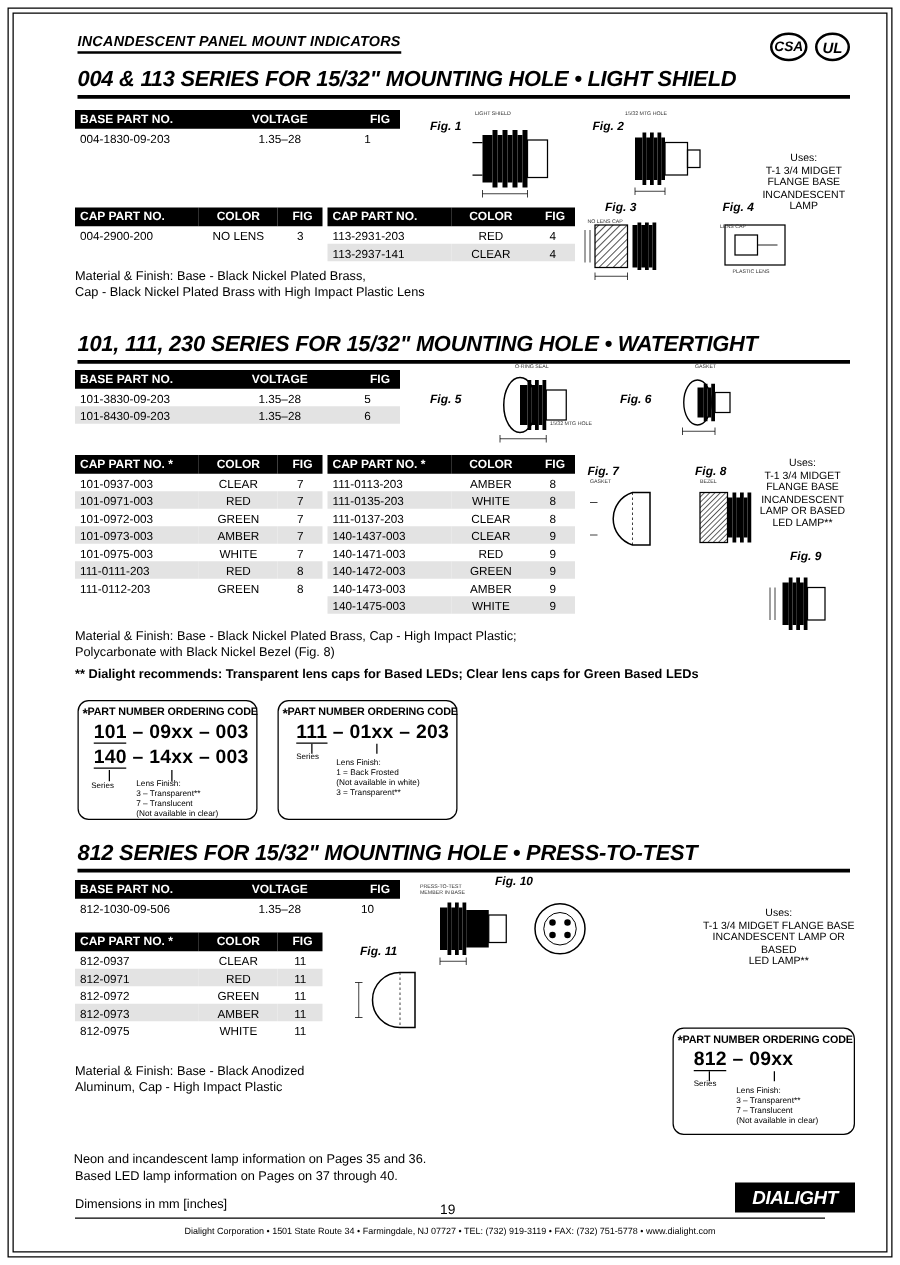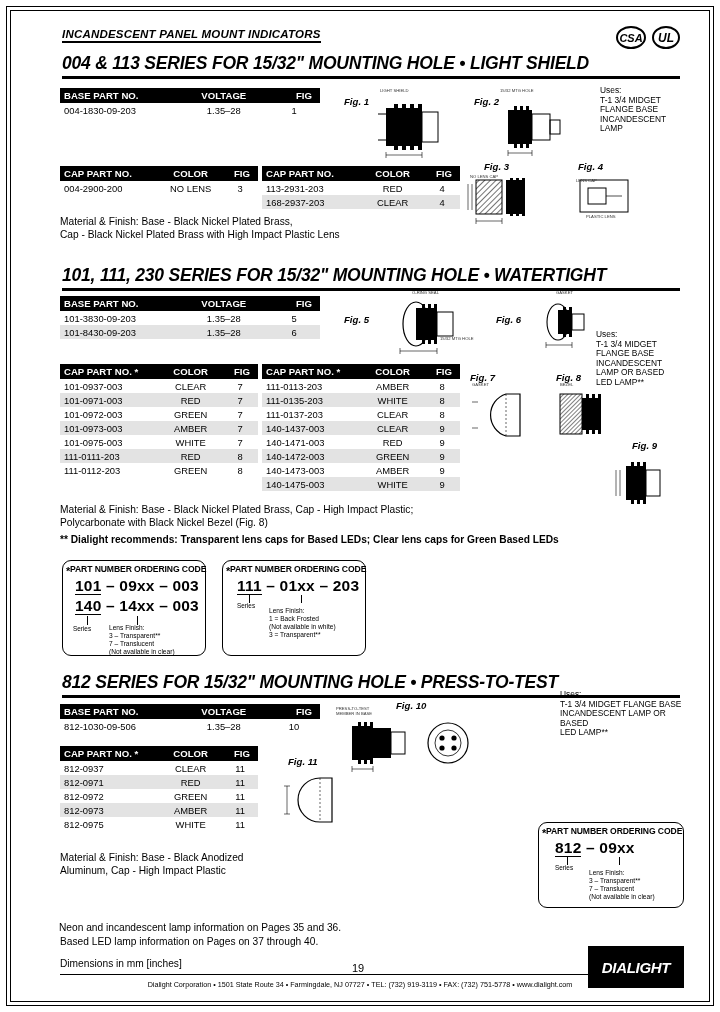--- a/index.html
+++ b/index.html
@@ -115,24 +115,25 @@
     position: absolute;
     font-size: 10.2px;
     line-height: 12.6px;
     white-space: pre-line;
   }
   .copy.bold { font-weight: bold; }
 
   
   .uses {
     position: absolute;
-    text-align: left;
+    text-align: center;
     font-size: 8.4px;
     line-height: 9.6px;
     white-space: pre-line;
+    margin-top: 36px;
   }
 
   
   .ord {
     position: absolute;
     border: 1.5px solid #000;
     border-radius: 9px;
     background: #fff;
     box-sizing: border-box;
   }
@@ -204,21 +205,21 @@
     position: absolute;
     left: 60px; top: 980px;
     width: 600px;
     text-align: center;
     font-size: 7.2px;
     white-space: nowrap;
   }
   .logo {
     position: absolute;
     left: 588px; top: 946px;
-    width: 96px; height: 42px;
+    width: 96px; height: 24px;
     background: #000;
     color: #fff;
     font-size: 15px;
     font-weight: bold;
     font-style: italic;
     display: flex;
     align-items: center;
     justify-content: center;
     letter-spacing: -.3px;
   }
@@ -285,21 +286,21 @@
         <th class="r" style="width:18%">FIG</th>
       </tr>
     </thead>
     <tbody>
       <tr>
         <td>113-2931-203</td>
         <td class="c">RED</td>
         <td class="c">4</td>
       </tr>
       <tr>
-        <td>168-2937-203</td>
+        <td>113-2937-141</td>
         <td class="c">CLEAR</td>
         <td class="c">4</td>
       </tr>
     </tbody>
   </table>
 
   <div class="copy" style="left:60px; top:216px; width:330px;">Material &amp; Finish: Base - Black Nickel Plated Brass,
 Cap - Black Nickel Plated Brass with High Impact Plastic Lens</div>
 
   <div class="uses" style="left:600px; top:86px; width:86px;">Uses:

